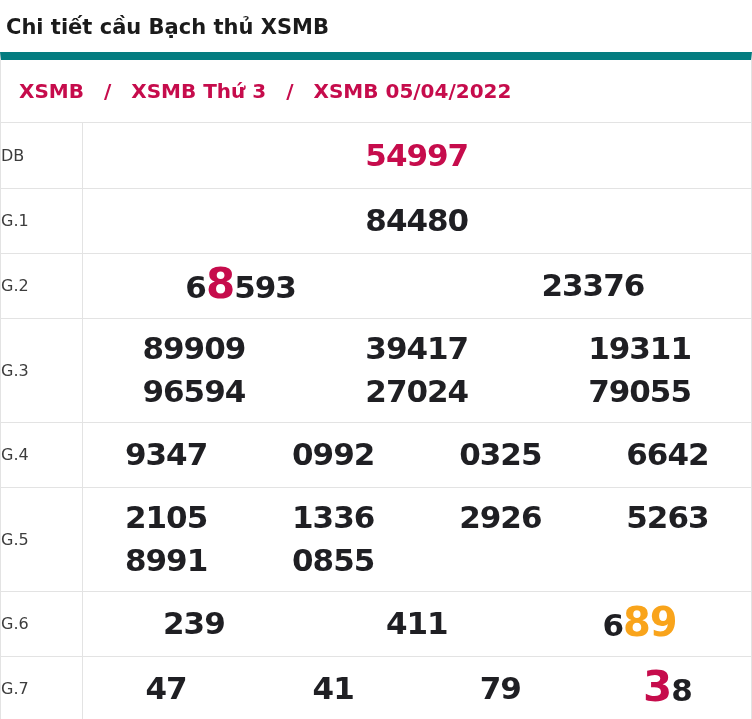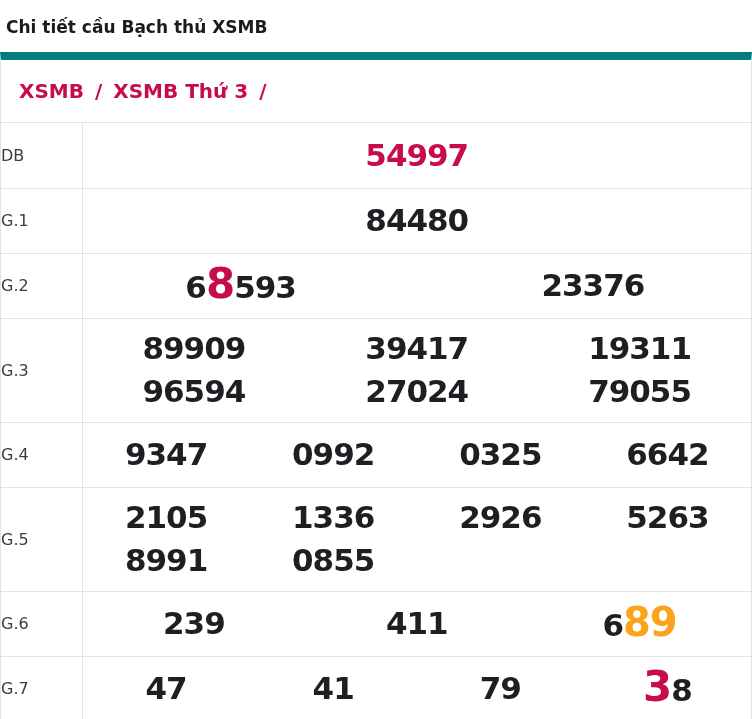--- a/index.html
+++ b/index.html
@@ -12,34 +12,34 @@
   }
   *{box-sizing:border-box;}
   html,body{
     margin:0;padding:0;background:#fff;
     width:752px;height:719px;overflow:hidden;
     font-family:"DejaVu Sans","Liberation Sans",sans-serif;
   }
   .page-title{
     margin:0;
     padding:14px 8px 12px 6px;
-    font-size:17px;
+    font-size:21px;
     line-height:26px;
     font-weight:bold;
     color:#1b1b1b;
   }
   .panel{
     border:1px solid var(--border);
     border-top:8px solid var(--teal);
     width:752px;
   }
   .breadcrumb{
     display:flex;
     align-items:center;
-    gap:11px;
+    gap:20px;
     padding:18px 12px 18px 18px;
     font-size:20px;
     line-height:26px;
     font-weight:bold;
     border-bottom:1px solid var(--border);
   }
   .crumb{
     color:var(--red);
     text-decoration:none;
     white-space:nowrap;
@@ -93,20 +93,21 @@
 
 <div class="page">
   <h1 class="page-title">Chi tiết cầu Bạch thủ XSMB</h1>
 
   <section class="panel">
     <nav class="breadcrumb" id="breadcrumb-root">
         <a class="crumb" href="#">XSMB</a>
         <span class="crumb-sep">/</span>
         <a class="crumb" href="#">XSMB Thứ 3</a>
         <span class="crumb-sep">/</span>
+        <a class="crumb" href="#">XSMB 05/04/2022</a>
       </nav>
     <table class="results">
       <tbody id="results-body">
           <tr class="single">
             <td class="label">DB</td>
             <td class="values">
               <div class="cellgrid" style="grid-template-columns: repeat(1, 1fr);">
                 <div class="num"><span class="seg-red">54997</span></div>
               </div>
             </td>

